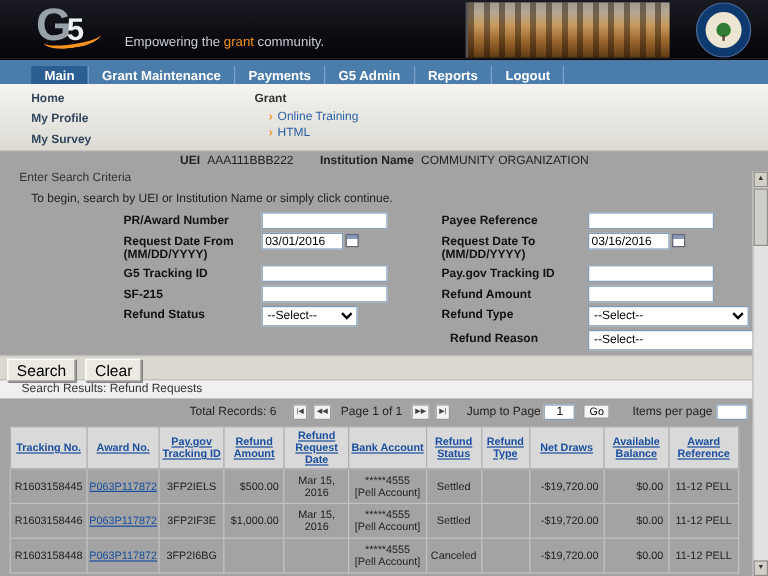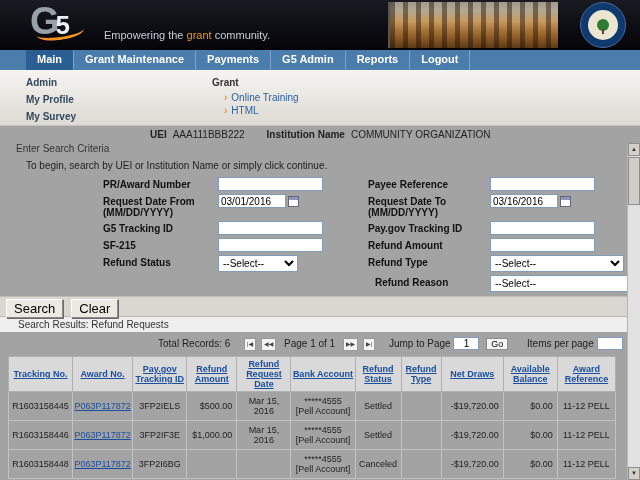--- a/index.html
+++ b/index.html
@@ -20,21 +20,21 @@
            background:
              repeating-linear-gradient(90deg, rgba(30,15,4,0.45) 0 5px, rgba(0,0,0,0) 5px 13px),
              linear-gradient(180deg,#a09a8e 0%,#b3a892 18%,#c79a5e 42%,#9a662e 70%,#5e3a14 100%); }
   .seal { position:absolute; right:14px; top:2px; width:46px; height:46px; border-radius:50%;
           background:#0e3a70; border:1px solid #4a6a9a; display:flex; align-items:center; justify-content:center; }
   .seal-inner { width:30px; height:30px; border-radius:50%; background:#ece5d2; display:flex; align-items:center; justify-content:center; }
   .seal-tree { position:relative; width:12px; height:12px; border-radius:50%; background:#2e7d32; }
   .seal-tree::after { content:""; position:absolute; left:5px; top:10px; width:2px; height:5px; background:#5d4037; }
 
   
-  .nav { display:flex; height:20px; background:#4a7cac; color:#fff; font-weight:bold; font-size:11px; padding-left:26px; }
+  .nav { display:flex; height:20px; background:#4a7cac; color:#fff; font-weight:bold; font-size:11px; padding-left:26px;align-items:flex-end; }
   .nav-item { padding:3px 11px 0 11px; border-right:1px solid #7fa3c6; cursor:pointer; white-space:nowrap; }
   .nav-item.active { background:#2b5e92; }
 
   
   .quicklinks { position:relative; height:56px; background:linear-gradient(180deg,#f5f4f1,#dcdad3); border-bottom:1px solid #c5c3bc; font-size:10px; }
   .ql-left { position:absolute; left:26px; top:7px; }
   .ql-left a { display:block; margin-bottom:6px; color:#33475c; font-weight:bold; text-decoration:none; cursor:pointer; }
   .ql-help { position:absolute; left:212px; top:7px; }
   .help-title { font-weight:bold; color:#333; margin-bottom:3px; }
   .help-link { margin-left:12px; line-height:13px; }
@@ -123,21 +123,21 @@
     <span class="nav-item active">Main</span>
     <span class="nav-item">Grant Maintenance</span>
     <span class="nav-item">Payments</span>
     <span class="nav-item">G5 Admin</span>
     <span class="nav-item">Reports</span>
     <span class="nav-item">Logout</span>
   </div>
 
   <div class="quicklinks">
     <div class="ql-left">
-      <a>Admin</a>
+      <a>Home</a>
       <a>My Profile</a>
       <a>My Survey</a>
     </div>
     <div class="ql-help">
       <div class="help-title">Grant</div>
       <div class="help-link">
         <span class="arrow">›</span><a>Online Training</a>
       </div>
       <div class="help-link">
         <span class="arrow">›</span><a>HTML</a>

